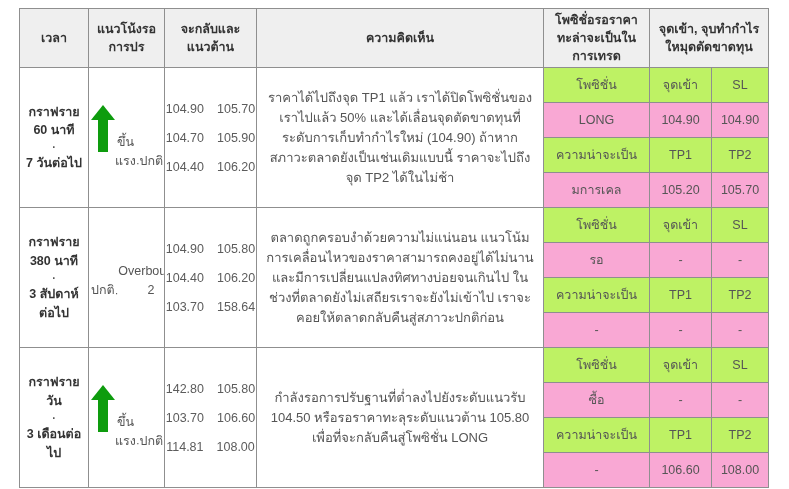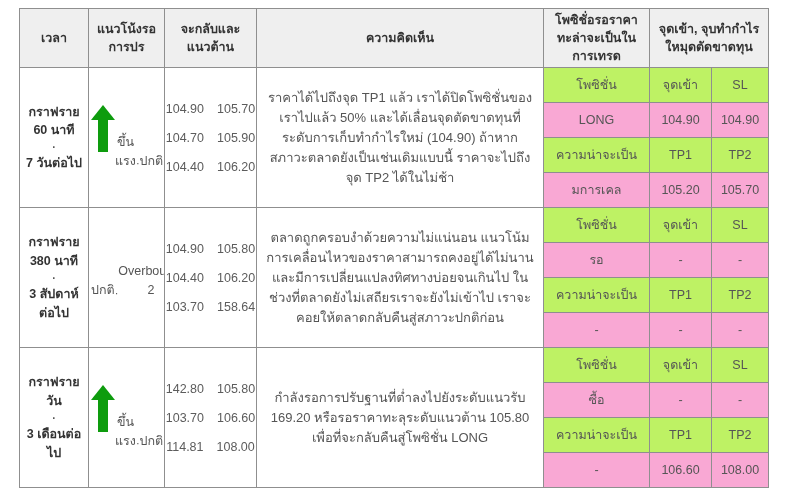--- a/index.html
+++ b/index.html
@@ -228,21 +228,21 @@
           </div>
           <div class="level-line">
             <span>103.70</span>
             <span>106.60</span>
           </div>
           <div class="level-line">
             <span>114.81</span>
             <span>108.00</span>
           </div>
         </td>
-        <td class="comment-cell" rowspan="4">กำลังรอการปรับฐานที่ต่ำลงไปยังระดับแนวรับ 169.20 หรือรอราคาทะลุระดับแนวต้าน 105.80 เพื่อที่จะกลับคืนสู่โพซิชั่น LONG</td>
+        <td class="comment-cell" rowspan="4">กำลังรอการปรับฐานที่ต่ำลงไปยังระดับแนวรับ 104.50 หรือรอราคาทะลุระดับแนวต้าน 105.80 เพื่อที่จะกลับคืนสู่โพซิชั่น LONG</td>
         <td class="sub-cell shaded">โพซิชั่น</td>
         <td class="sub-cell shaded">จุดเข้า</td>
         <td class="sub-cell shaded">SL</td>
       </tr>
       <tr>
         <td class="sub-cell">ซื้อ</td>
         <td class="sub-cell">-</td>
         <td class="sub-cell">-</td>
       </tr>
       <tr>

